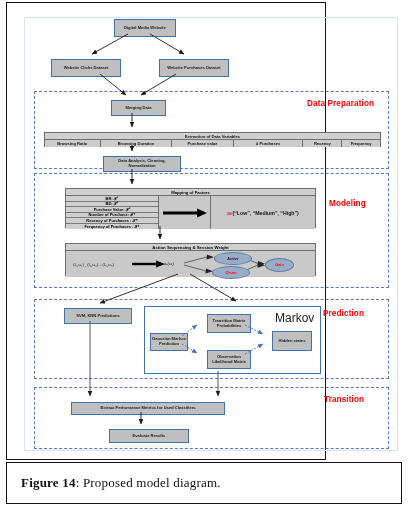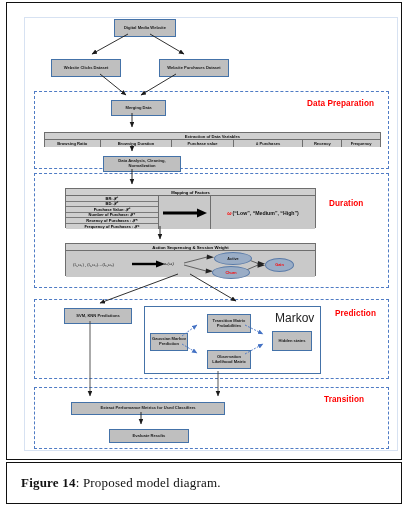--- a/index.html
+++ b/index.html
@@ -1,20 +1,20 @@
 <!DOCTYPE html>
 <html><head>
 <meta charset="utf-8">
 <style>
   html,body{margin:0;padding:0;background:#ffffff;}
   body{width:414px;height:507px;font-family:"Liberation Sans",sans-serif;}
 
   .page{position:relative;width:414px;height:507px;box-sizing:border-box;}
 
-  .figure-frame{position:absolute;left:6px;top:2px;width:396px;height:458px;
+  .figure-frame{position:absolute;left:6px;top:2px;width:320px;height:458px;
     border:1.5px solid #111;box-sizing:border-box;background:#fff;}
   .inner-frame{position:absolute;left:17px;top:14px;width:374px;height:434px;
     border:1.5px solid #d7e2f2;box-sizing:border-box;}
 
   .caption-frame{position:absolute;left:6px;top:462px;width:396px;height:42px;
     border:1.5px solid #111;box-sizing:border-box;background:#fff;}
   .caption{position:absolute;left:14px;top:12px;font-family:"Liberation Serif",serif;
     font-size:13px;color:#111;letter-spacing:.2px;}
   .caption b{font-weight:bold;}
 
@@ -82,24 +82,24 @@
 
 <div class="page">
 
   <div class="figure-frame">
     <div class="inner-frame"></div>
 
     <div class="phase" style="left:27px;top:88px;width:355px;height:78px;"></div>
     <div class="phase-label" style="left:300px;top:96px;">Data Preparation</div>
 
     <div class="phase" style="left:27px;top:170px;width:355px;height:115px;"></div>
-    <div class="phase-label" style="left:322px;top:196px;">Duration</div>
+    <div class="phase-label" style="left:322px;top:196px;">Modeling</div>
 
     <div class="phase" style="left:27px;top:296px;width:355px;height:80px;"></div>
-    <div class="phase-label" style="left:328px;top:306px;text-align:center;">Prediction</div>
+    <div class="phase-label" style="left:316px;top:306px;text-align:center;">Prediction</div>
 
     <div class="phase" style="left:27px;top:384px;width:355px;height:62px;"></div>
     <div class="phase-label" style="left:317px;top:392px;">Transition</div>
 
     <div class="box" style="left:107px;top:16px;width:62px;height:18px;">Digital Media Website</div>
 
     <div class="box" style="left:44px;top:56px;width:70px;height:18px;">Website Clicks Dataset</div>
 
     <div class="box" style="left:152px;top:56px;width:70px;height:18px;">Website Purchases Dataset</div>
 

